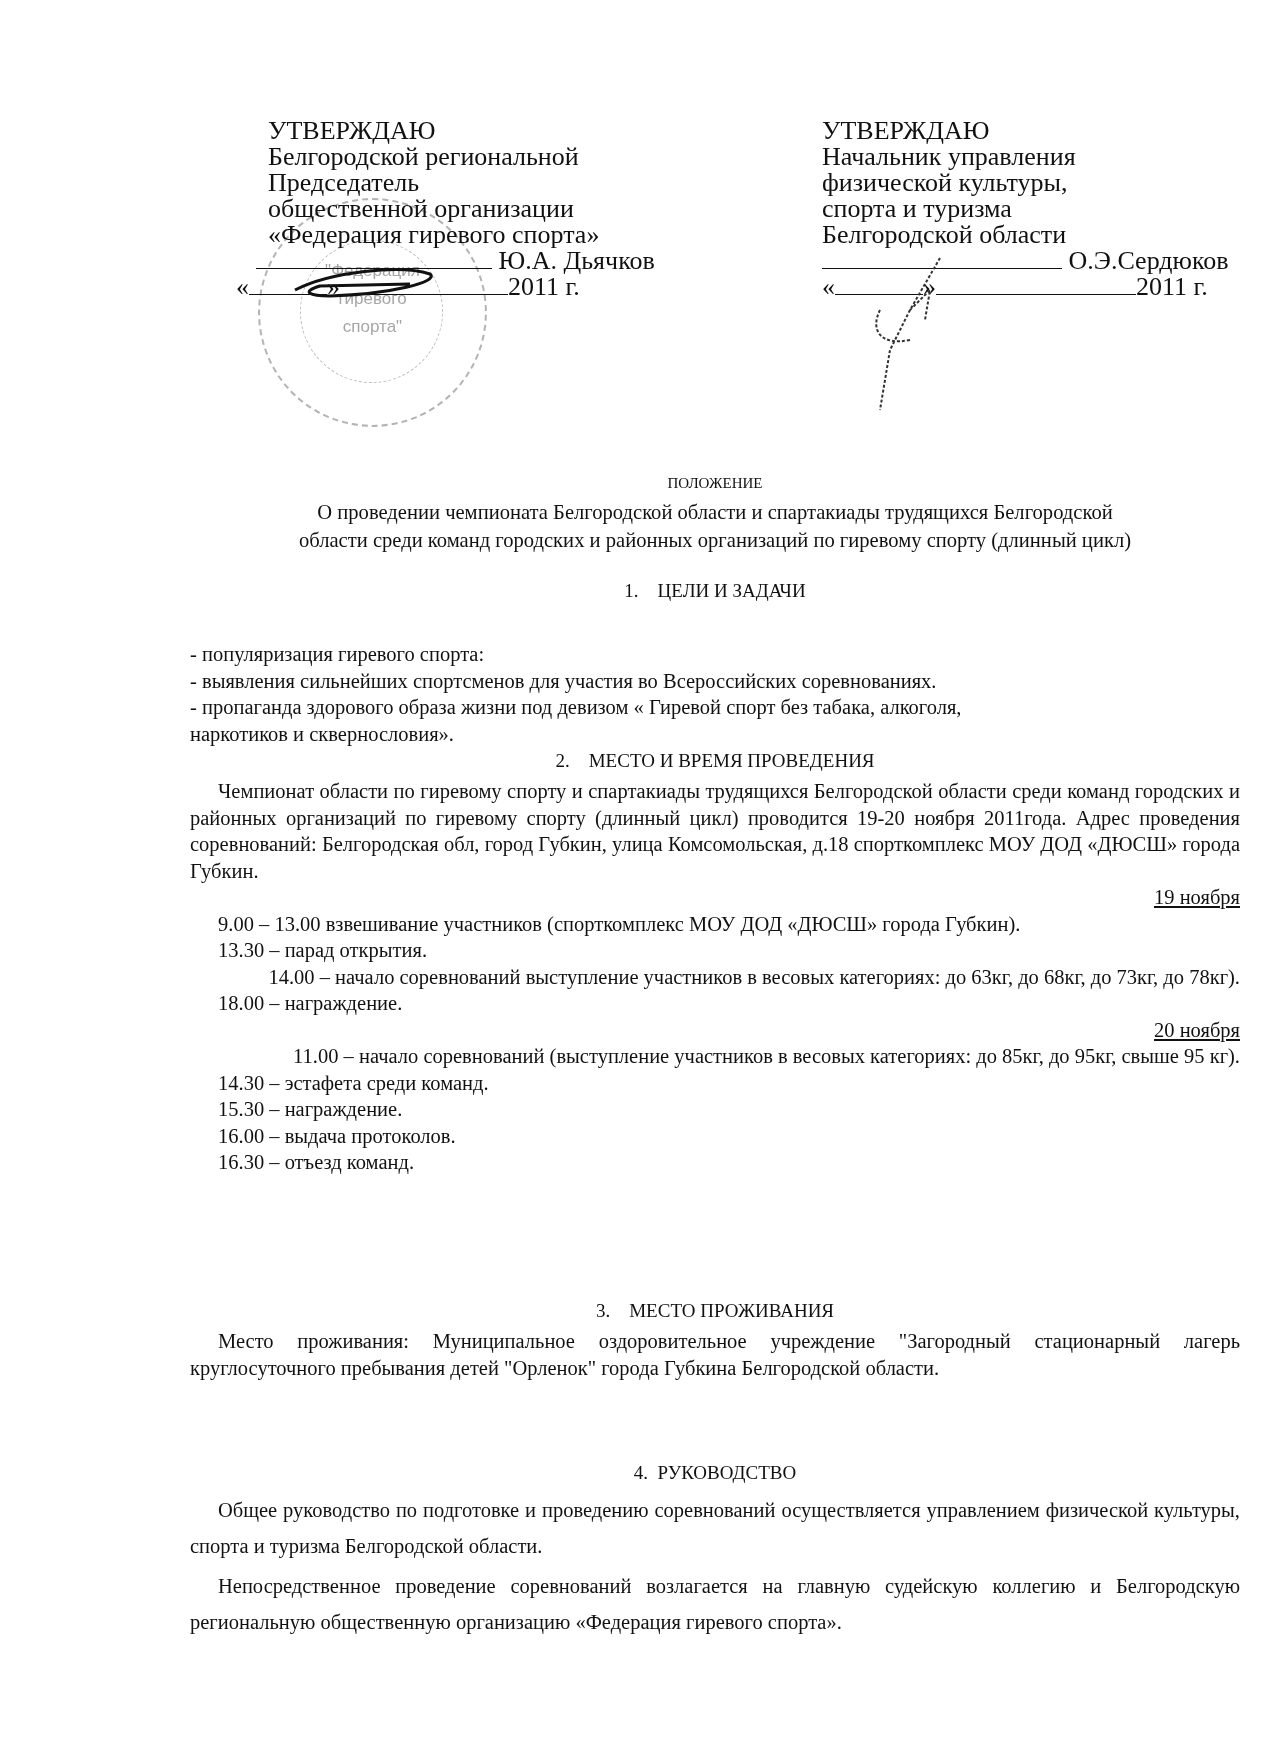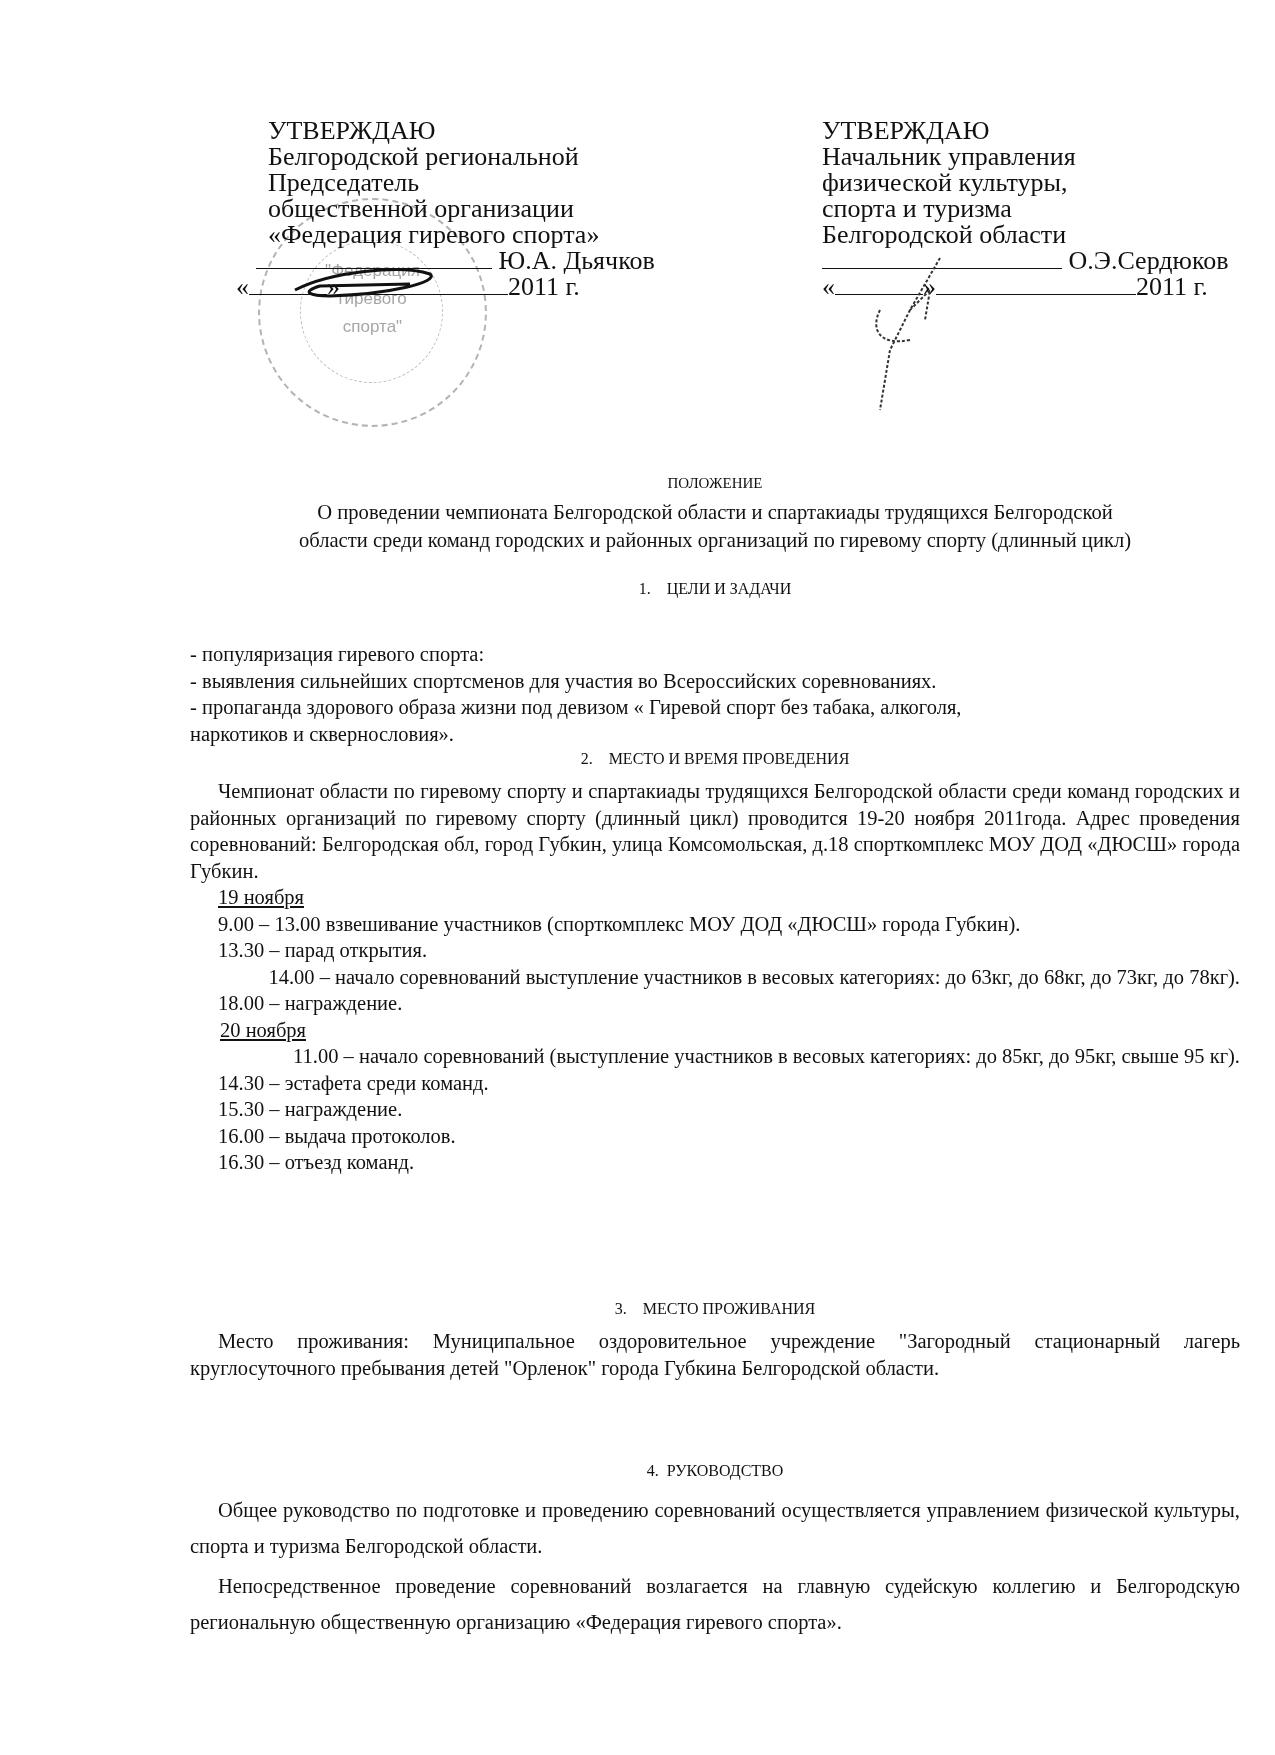--- a/index.html
+++ b/index.html
@@ -14,27 +14,27 @@
            border-radius: 50%; border: 2px dashed #9a9a9a; opacity: 0.75; }
   .stamp-inner { position: absolute; left: 40px; top: 40px; width: 141px; height: 141px;
            border-radius: 50%; border: 1.5px dashed #a8a8a8; }
   .stamp-text { position: absolute; left: 0; width: 225px; text-align: center; color: #888;
            font-family: "Liberation Sans", sans-serif; font-size: 17px; line-height: 22px; }
   .signature { position: absolute; }
   .title-block { position: absolute; left: 180px; width: 1070px; text-align: center;
            font-family: "Liberation Sans Narrow", "Liberation Serif", serif; }
   .doc-title { font-size: 15px; line-height: 26px; top: 470px; }
   .doc-sub { font-size: 21px; line-height: 28px; top: 498px; transform: scaleX(0.98); }
-  .sec-head { position: absolute; left: 180px; width: 1070px; text-align: center; font-size: 16px; }
+  .sec-head { position: absolute; left: 180px; width: 1070px; text-align: center; font-size: 19px; }
   .body-text { position: absolute; left: 210px; width: 1030px; font-size: 20.5px; line-height: 26.5px; }
   .para { text-align: justify; text-indent: 28px; margin: 0; }
   .bullet { margin: 0; }
   .sched { margin: 0; padding-left: 28px; }
   .sched-wrap { margin: 0; text-indent: 28px; text-align: right; }
-  .date-u { text-decoration: underline; padding-left: 28px; margin: 0; }
+  .date-u { text-decoration: underline; padding-left: 28px; margin: 0; text-align: right; }
 </style>
 </head>
 <body>
 
 <div class="stamp">
   <div class="stamp-inner"></div>
   <div class="stamp-text" style="top:60px">"Федерация</div>
   <div class="stamp-text" style="top:88px">гиревого</div>
   <div class="stamp-text" style="top:116px">спорта"</div>
 </div>

